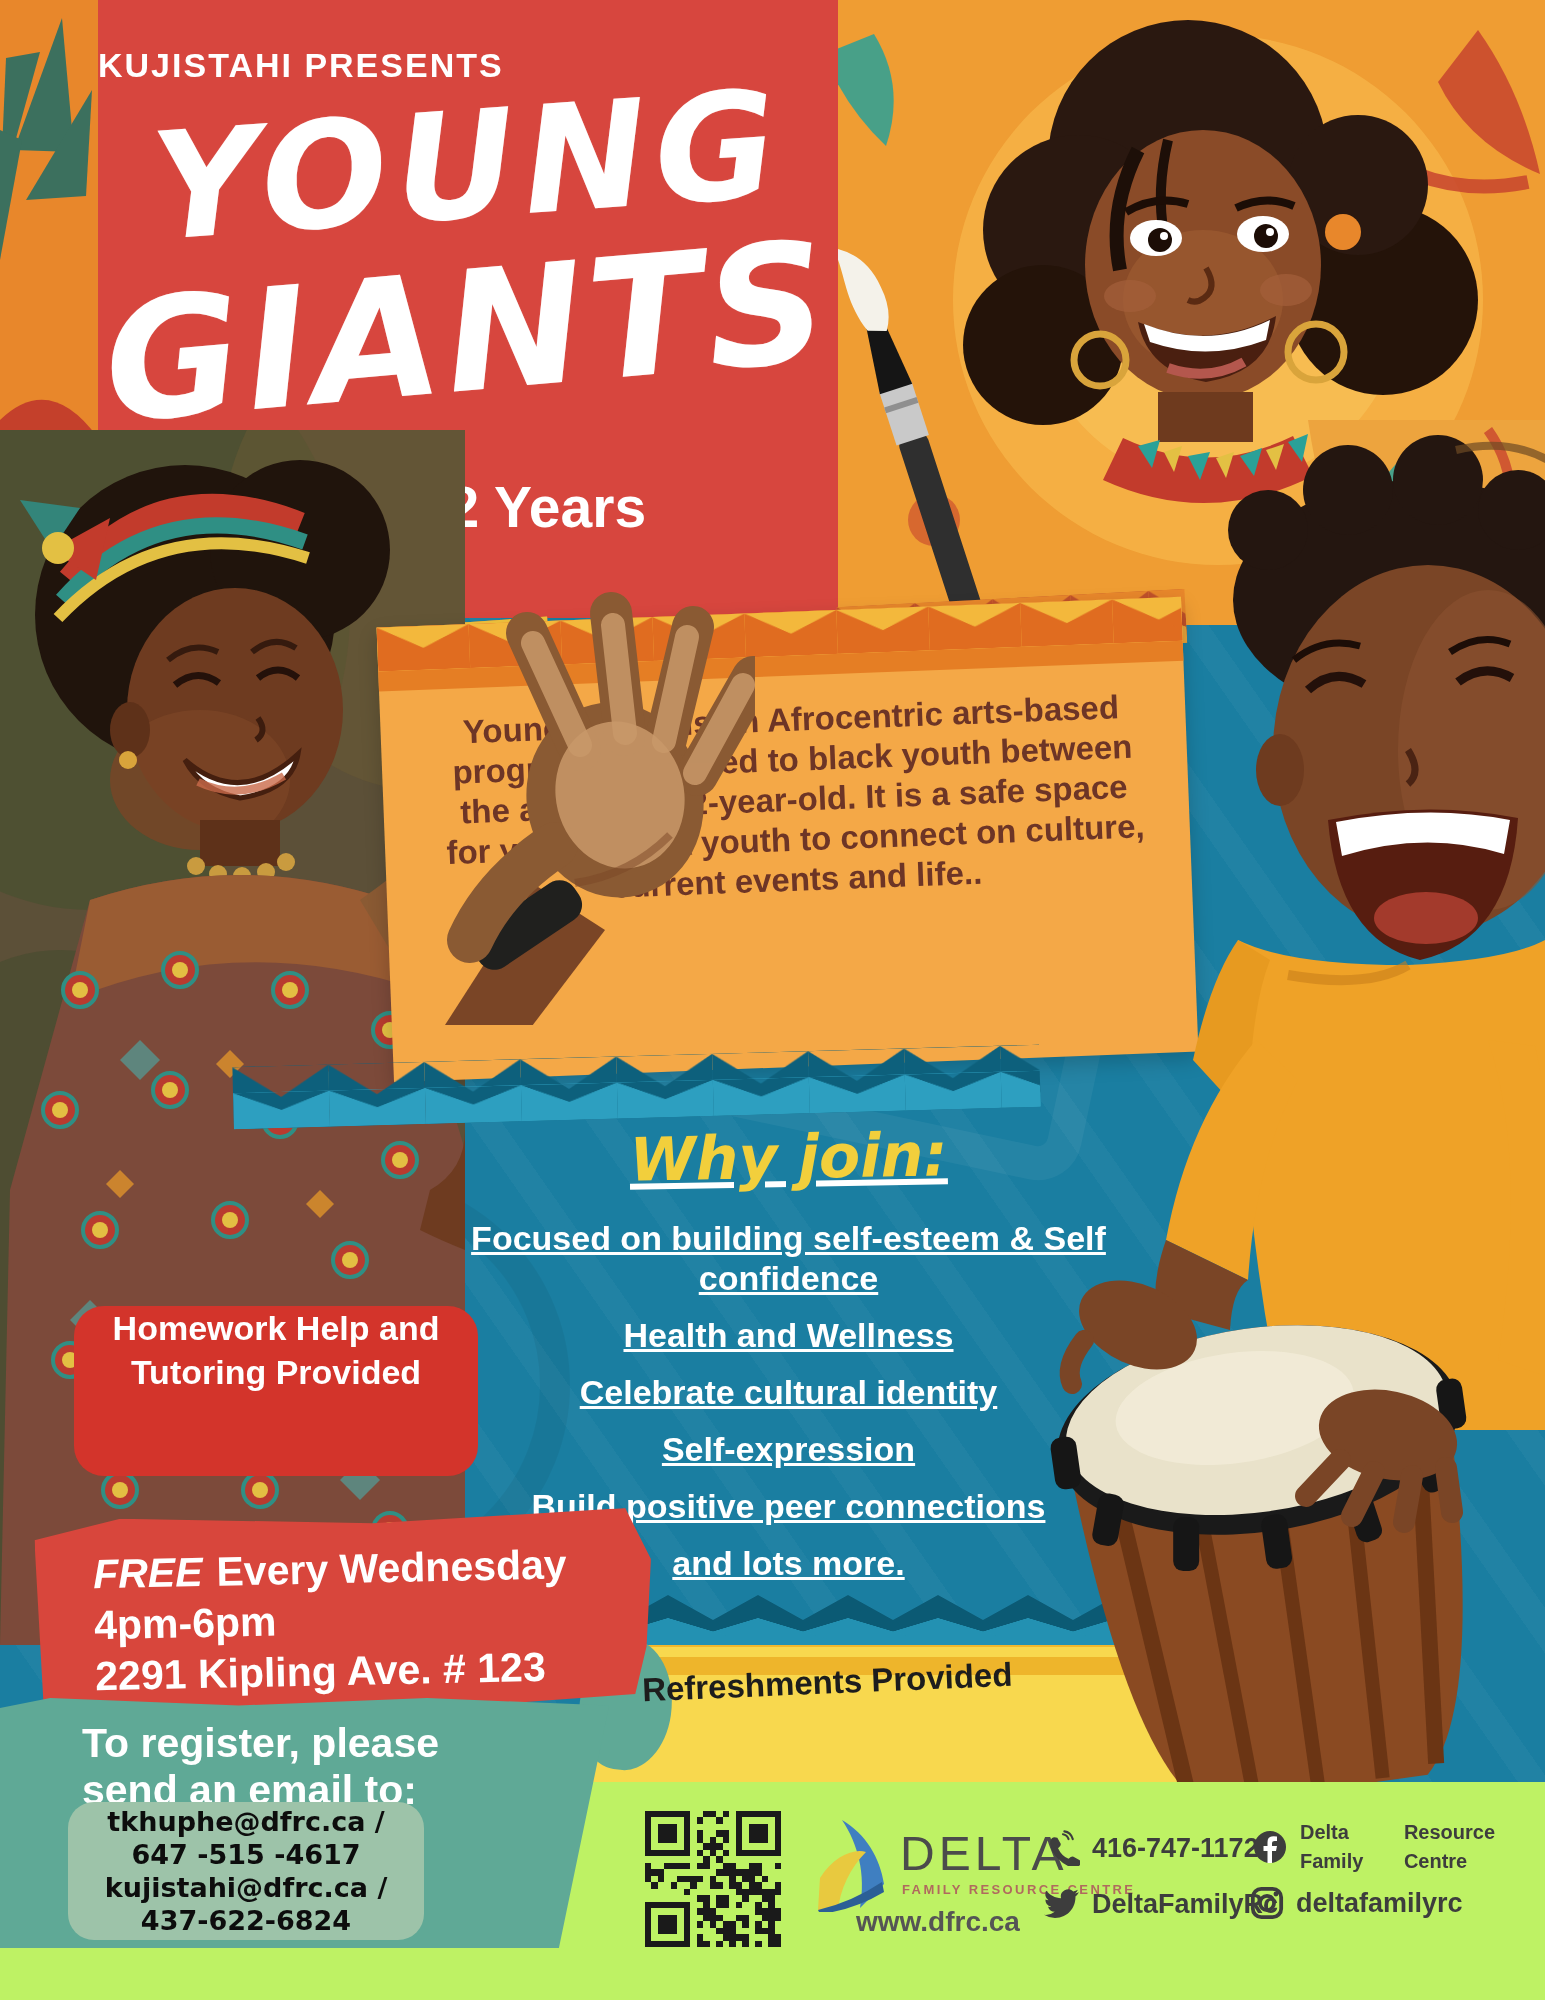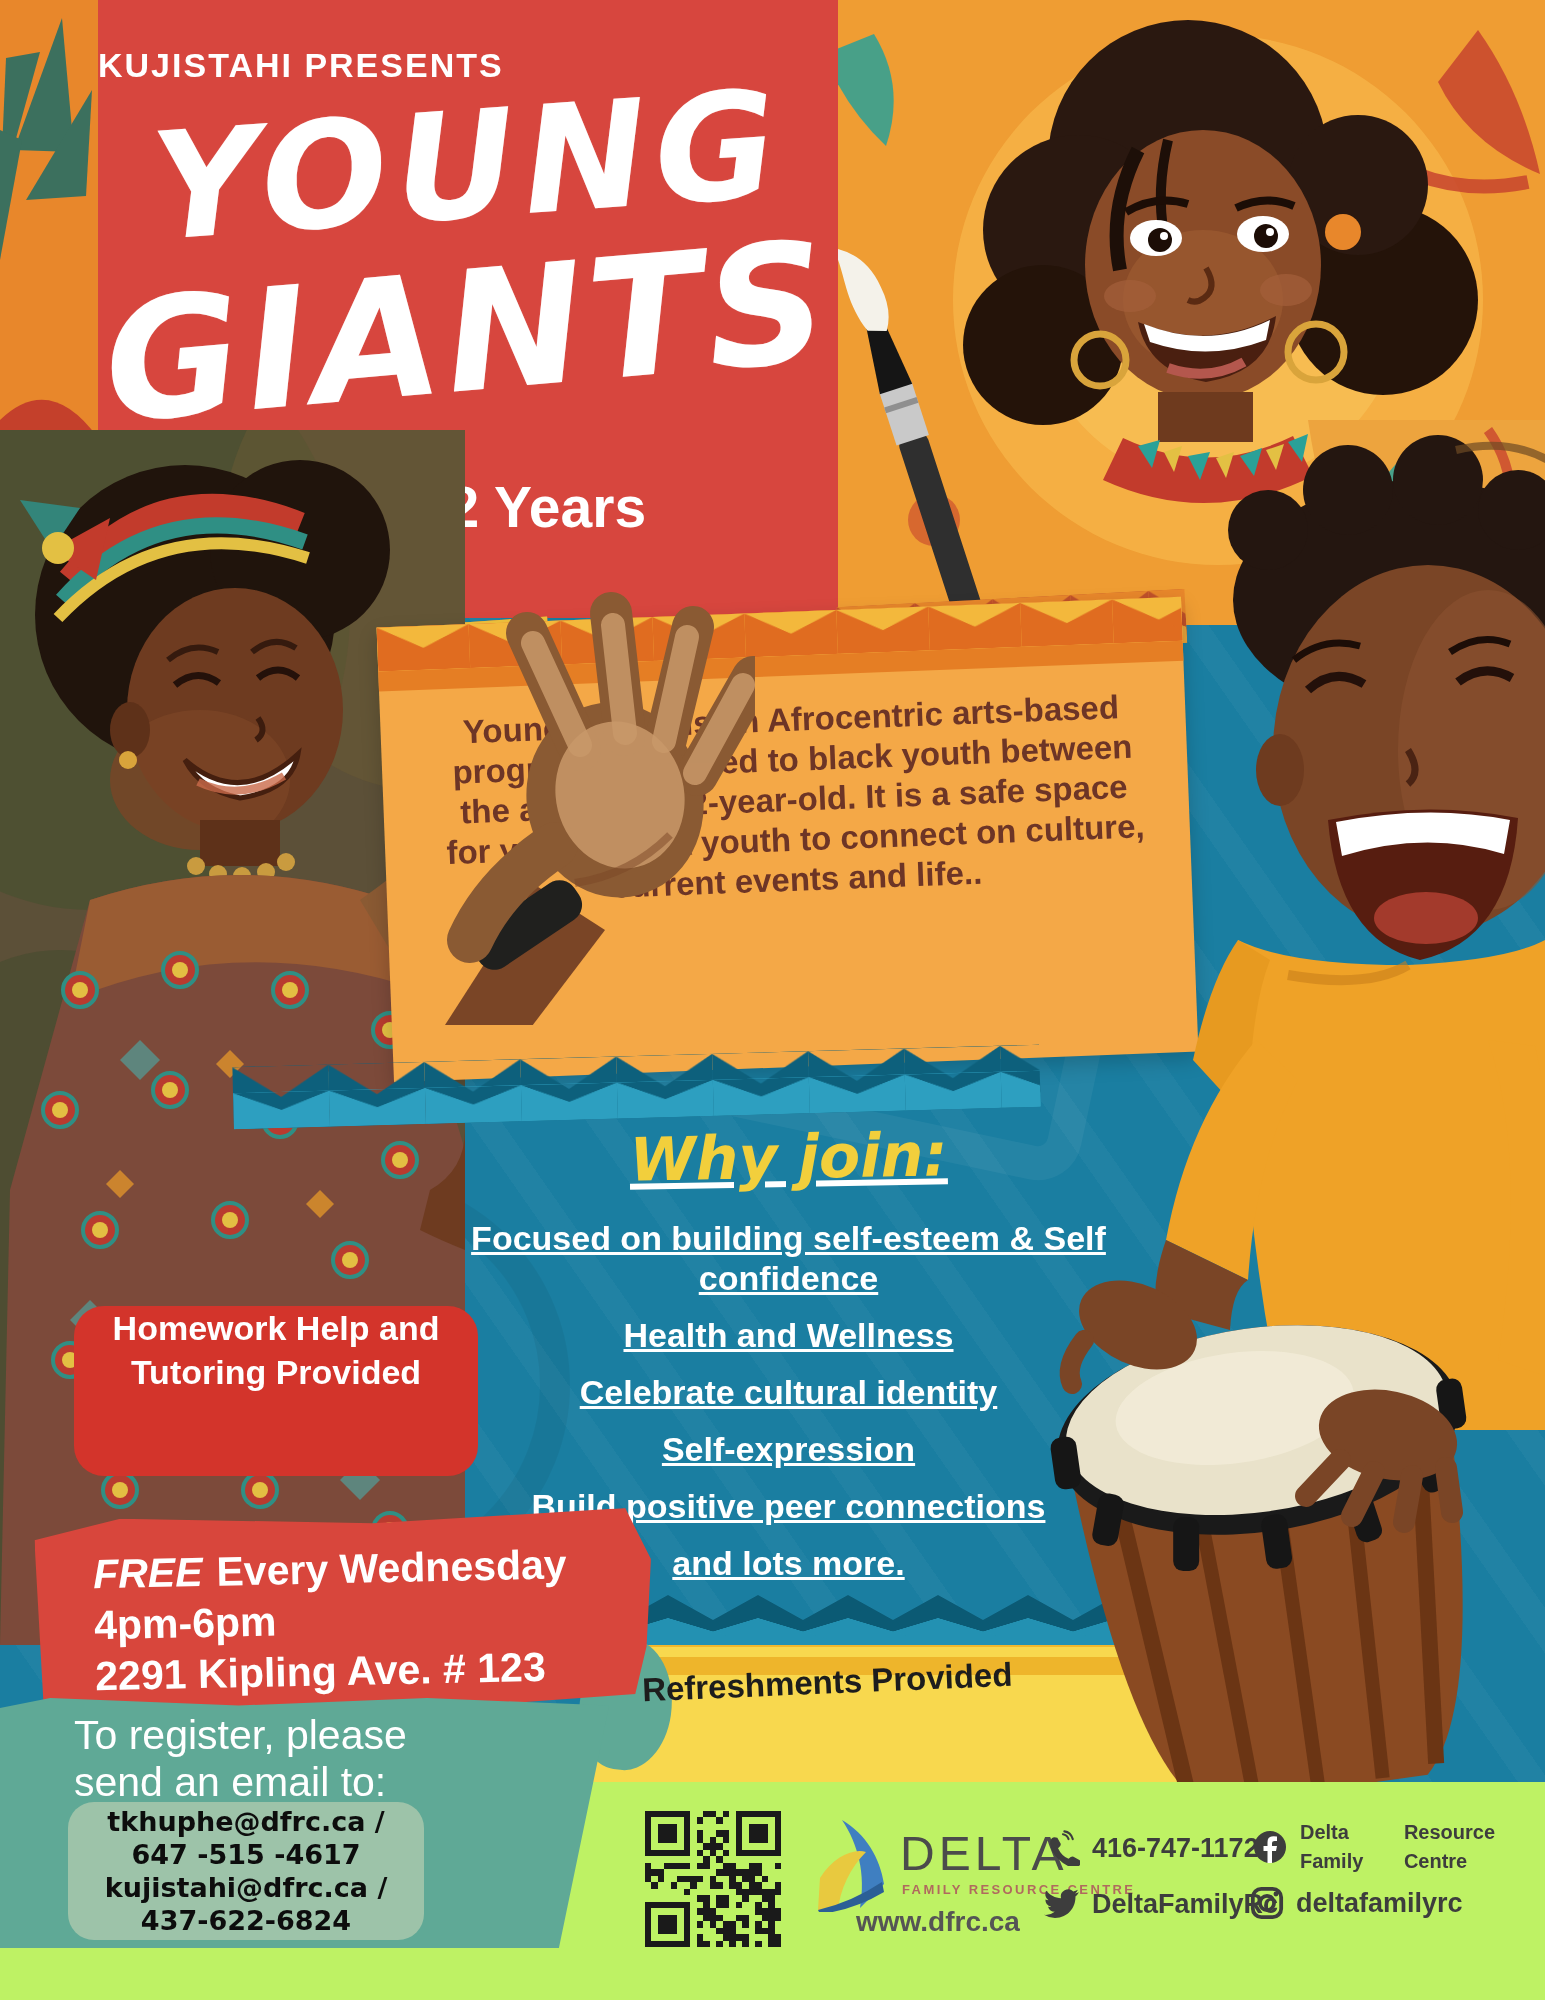--- a/index.html
+++ b/index.html
@@ -65,21 +65,21 @@
   .yellow-panel{position:absolute;left:582px;top:1635px;width:744px;height:152px;z-index:4;
     background:linear-gradient(#f0b82d 0 12px,#f8d84e 12px 22px,#eeb52b 22px 40px,#f8d84e 40px 100%);}
   .green-blob{position:absolute;left:580px;top:1638px;width:92px;height:132px;background:#5fa996;border-radius:42% 58% 50% 50%;transform:rotate(8deg);z-index:5;}
   .refresh{position:absolute;left:642px;top:1662px;width:440px;margin:0;font-size:33px;font-weight:bold;color:#1d1d1d;transform:rotate(-2.4deg);white-space:nowrap;z-index:9;}
 
   .boy-drum{position:absolute;left:988px;top:420px;width:557px;height:1375px;z-index:8;}
 
   
   .register{position:absolute;left:0;top:1698px;width:628px;height:250px;background:#5fa996;z-index:40;
     clip-path:polygon(0 4%,8% 0,38% 3%,68% 0,97% 3%,89% 100%,0 100%);}
-  .reg-head{position:absolute;left:74px;top:14px;margin:0;font-size:41px;font-weight:normal;color:#fff;line-height:47px;}
+  .reg-head{position:absolute;left:74px;top:14px;margin:8px;font-size:41px;font-weight:bold;color:#fff;line-height:47px;}
   .reg-head span{display:block;}
   .contact-box{position:absolute;left:68px;top:104px;width:356px;height:138px;background:#9dc3a9;border-radius:26px;display:flex;flex-direction:column;justify-content:center;text-align:center;
     color:#0d0d0d;font-weight:bold;font-size:27px;line-height:33px;font-family:"DejaVu Sans",sans-serif;}
 
   
   .footer{position:absolute;left:0;top:1782px;width:1545px;height:218px;background:#bef264;z-index:30;}
   .qr{position:absolute;left:638px;top:22px;width:150px;height:150px;}
   .delta{position:absolute;left:812px;top:18px;width:250px;height:150px;}
   .sail{position:absolute;left:0;top:16px;width:86px;height:96px;}
   .delta-word{position:absolute;left:88px;top:26px;font-size:48px;letter-spacing:4px;color:#4b4b4b;font-family:"Liberation Sans",sans-serif;}

